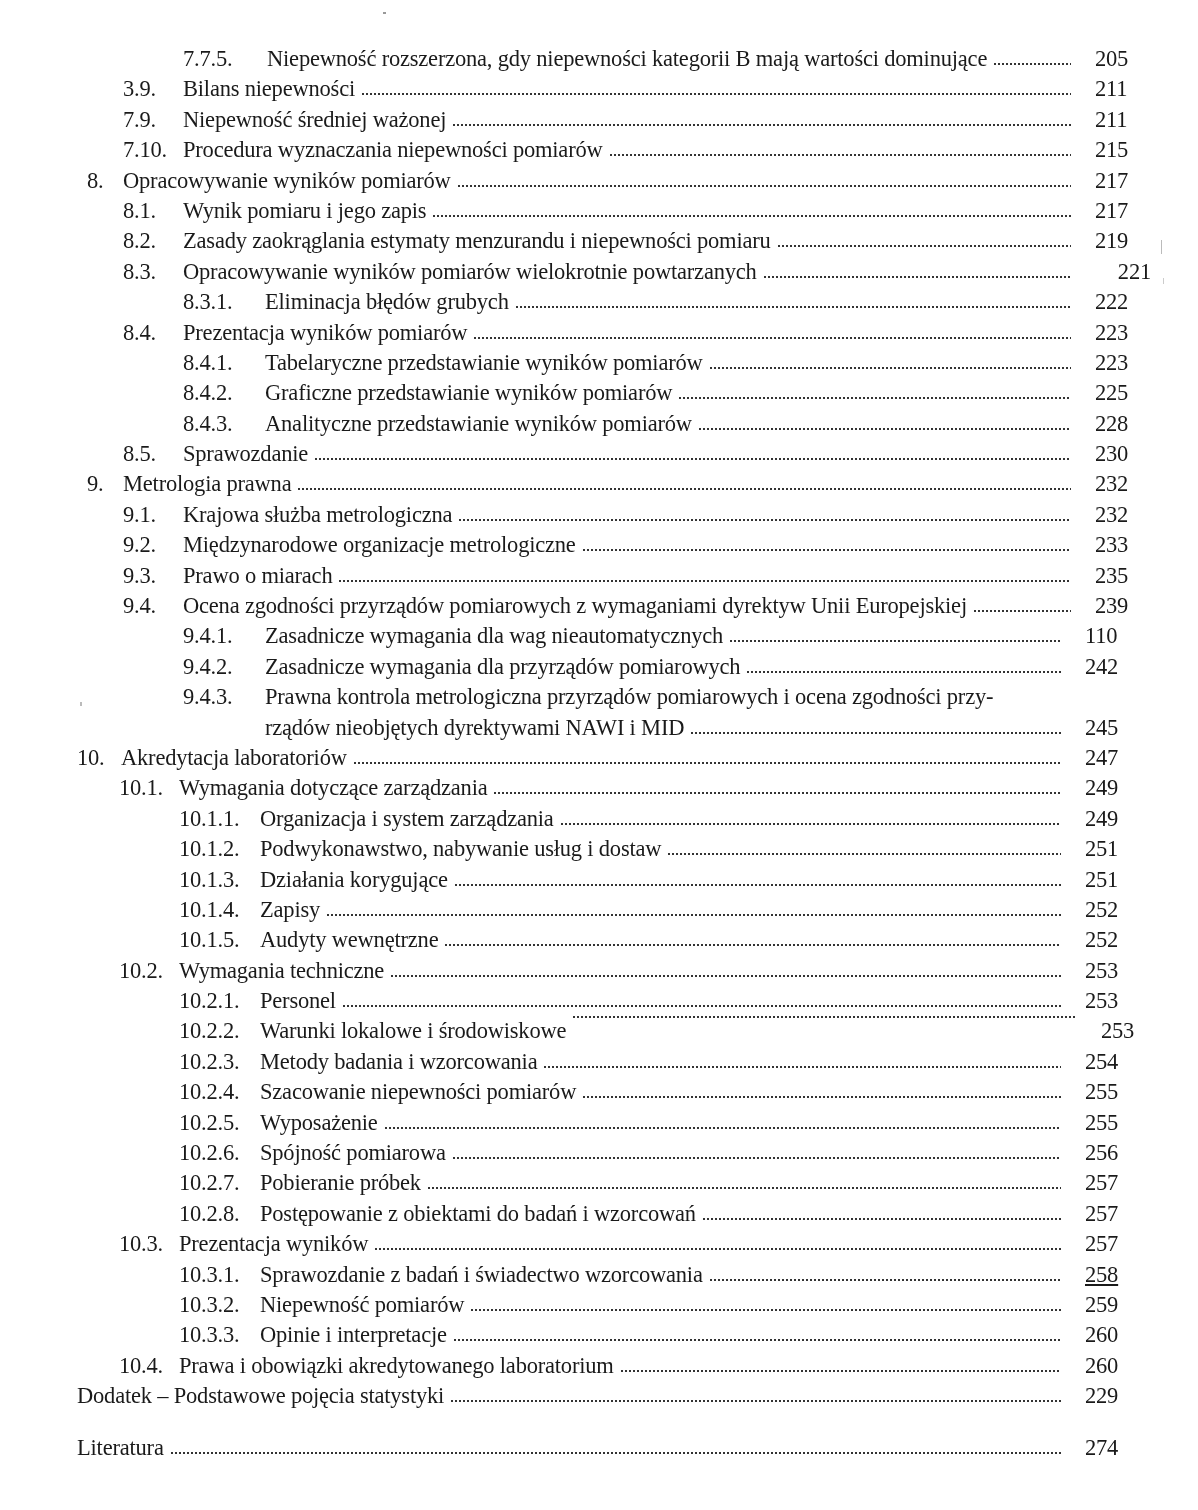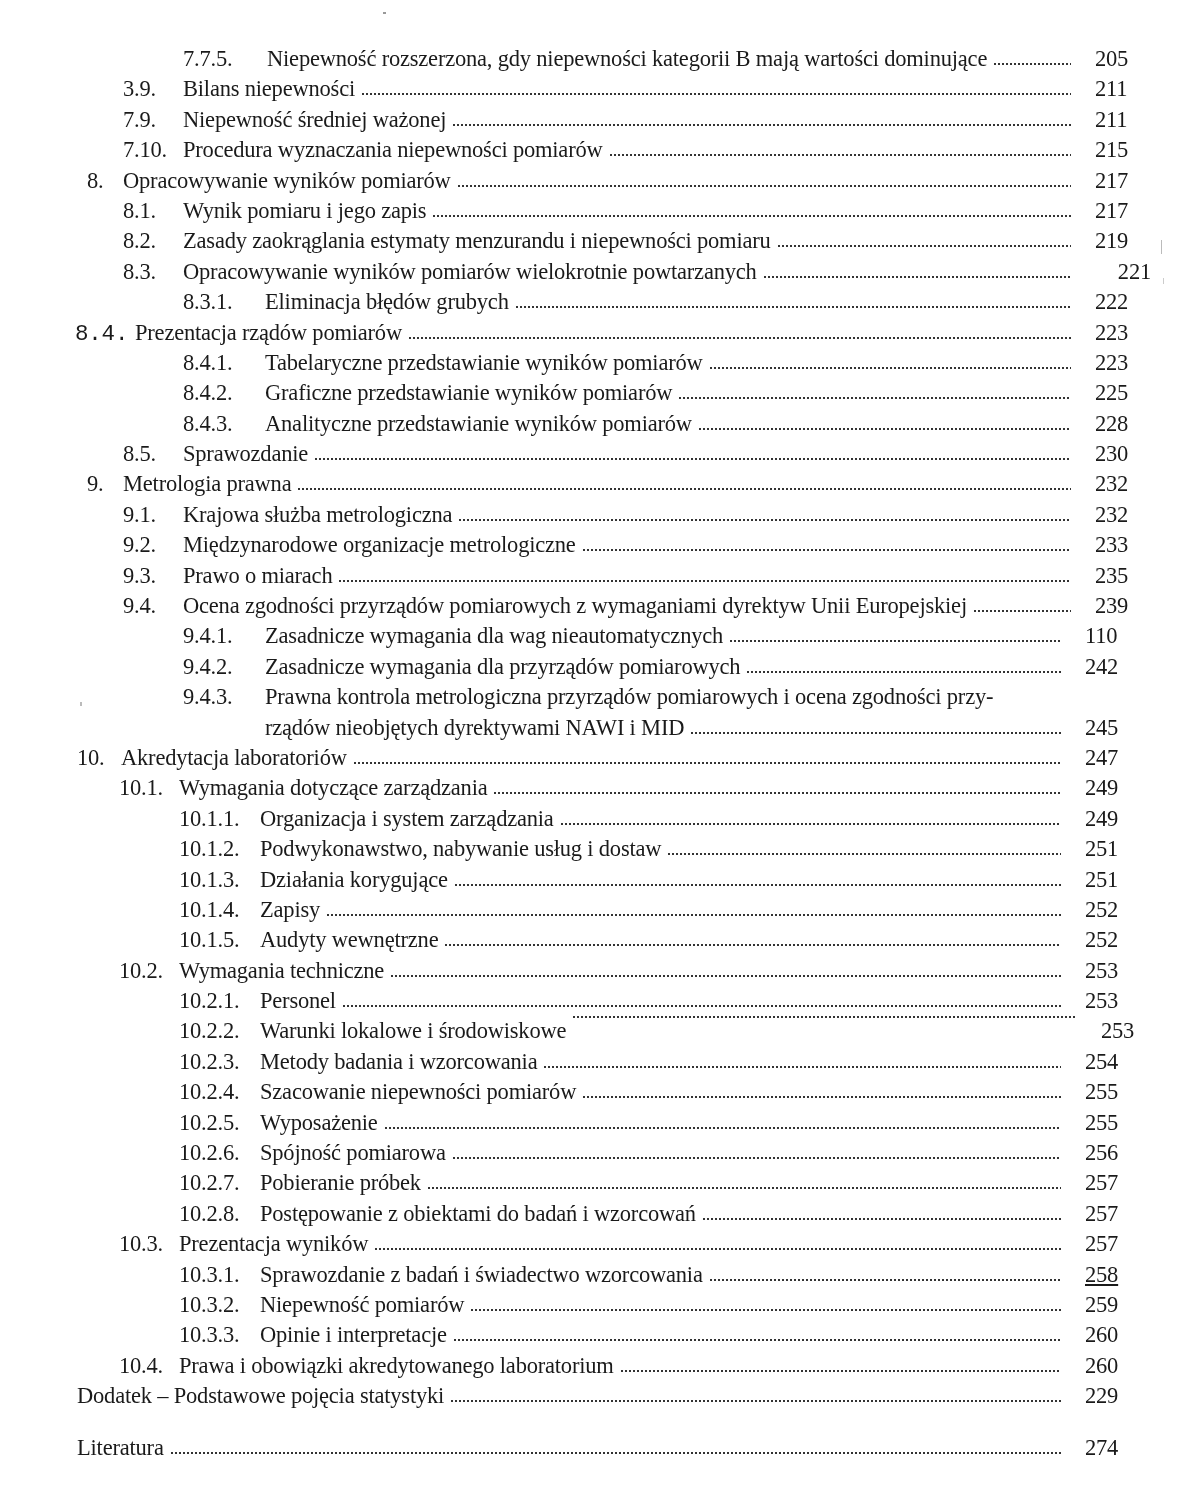--- a/index.html
+++ b/index.html
@@ -77,22 +77,22 @@
       <span class="leader"></span>
       <span class="page" style="padding-left: 0px; text-align: right;">221</span>
     </div>
     <div class="row" style="padding-right: 58px;">
       <span class="num" style="margin-left: 172px; width: 82px; display: inline-block;">8.3.1.</span>
       <span class="title">Eliminacja błędów grubych</span>
       <span class="leader"></span>
       <span class="page" style="padding-left: 0px;">222</span>
     </div>
     <div class="row" style="padding-right: 58px;">
-      <span class="num" style="margin-left: 64px; width: 60px; display: inline-block; font-family: Liberation Mono, monospace;">8.4.</span>
-      <span class="title">Prezentacja rządów pomiarów</span>
+      <span class="num" style="margin-left: 112px; width: 60px; display: inline-block;">8.4.</span>
+      <span class="title">Prezentacja wyników pomiarów</span>
       <span class="leader"></span>
       <span class="page" style="padding-left: 0px;">223</span>
     </div>
     <div class="row" style="padding-right: 58px;">
       <span class="num" style="margin-left: 172px; width: 82px; display: inline-block;">8.4.1.</span>
       <span class="title">Tabelaryczne przedstawianie wyników pomiarów</span>
       <span class="leader"></span>
       <span class="page" style="padding-left: 0px;">223</span>
     </div>
     <div class="row" style="padding-right: 58px;">

